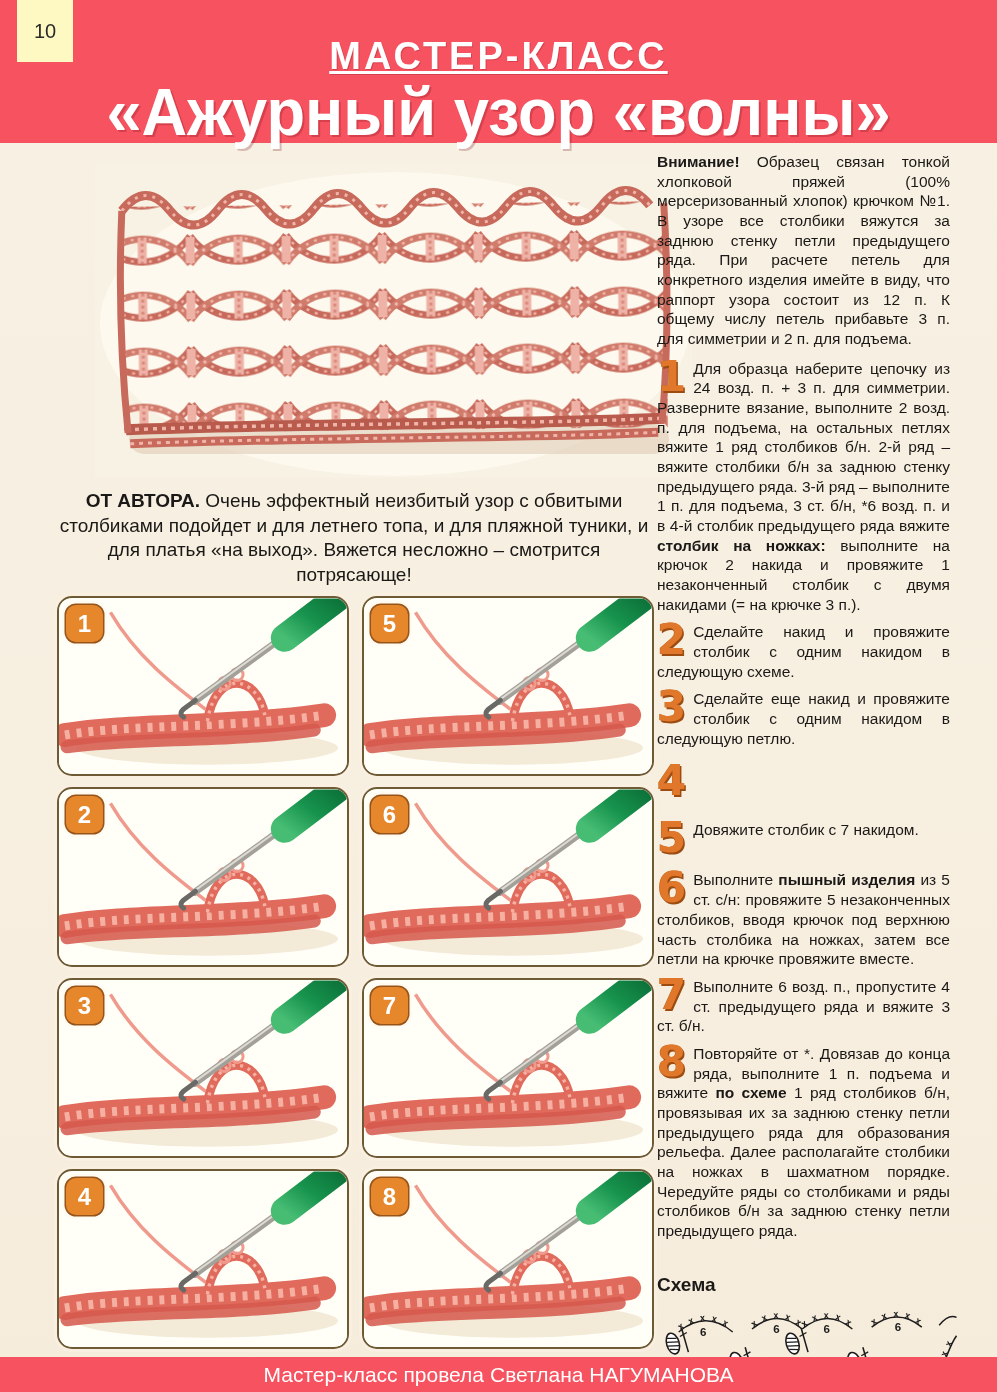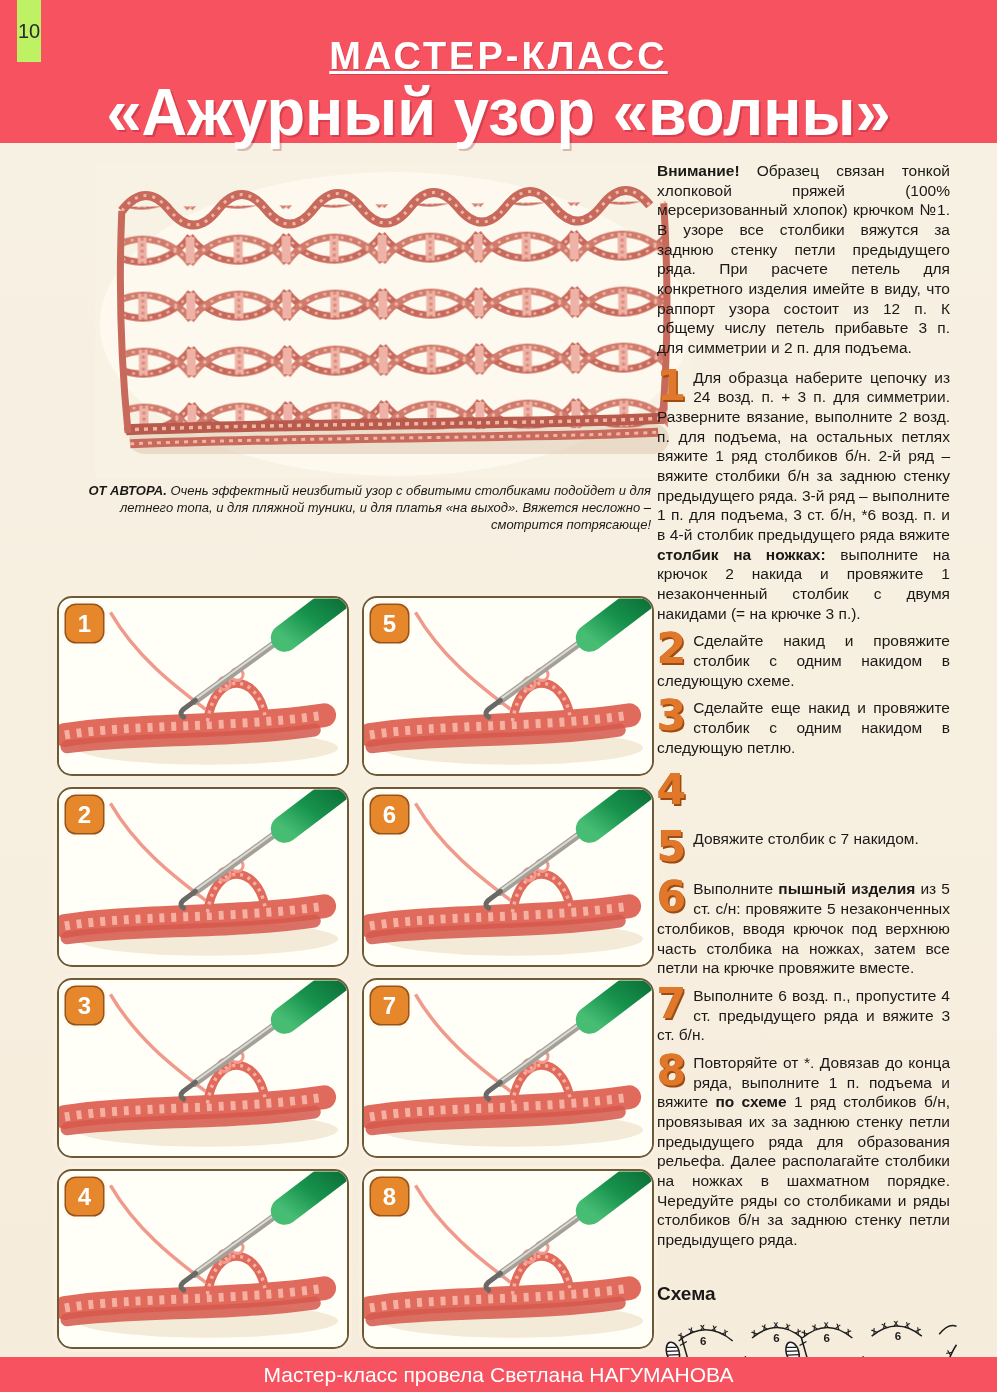--- a/index.html
+++ b/index.html
@@ -6,48 +6,48 @@
   body{
     width:997px;height:1392px;position:relative;overflow:hidden;
     background:#f6efe1;
     font-family:"Liberation Sans",sans-serif;
     color:#1b1917;
   }
   .page{position:absolute;inset:0;background:linear-gradient(180deg,#f7f1e4 0%,#f7efe0 55%,#f6ecdc 100%);}
 
   
   .banner{position:absolute;top:0;left:0;right:0;height:143px;background:#f6525f;text-align:center;color:#fff;}
-  .page-tab{position:absolute;left:17px;top:0;width:24px;height:62px;background:#bef264;color:#2a2a2a;
+  .page-tab{position:absolute;left:17px;top:0;width:56px;height:62px;background:#fef9c3;color:#2a2a2a;
     display:flex;align-items:center;justify-content:center;font-size:20px;font-weight:500;}
   .kicker{padding-top:35px;font-size:38px;font-weight:bold;letter-spacing:3px;
     text-shadow:1px 1px 0 rgba(120,10,20,.25);text-decoration:underline;}
   .main-title{font-size:62px;font-weight:bold;line-height:1.02;letter-spacing:0;
     transform:scale(1.02,1.08);transform-origin:center top;
     text-shadow:2px 2px 0 rgba(120,10,20,.25);}
 
   
   .main-photo{position:absolute;left:55px;top:148px;width:597px;height:314px;}
   .main-photo svg{display:block;width:100%;height:100%;}
 
-  .author-note{position:absolute;left:57px;top:470px;width:594px;font-size:13px;line-height:1.3;text-align:right;font-style:italic;}
+  .author-note{position:absolute;left:57px;top:470px;width:594px;font-size:19px;line-height:1.3;text-align:center;}
   .author-note b{font-weight:bold;}
 
   .photo-grid{position:absolute;left:57px;top:596px;width:596px;display:flex;gap:13px;}
   .photo-col{display:flex;flex-direction:column;gap:11px;}
   figure.photo{position:relative;margin:0;width:288px;height:176px;background:#fffef7;
     border:2px solid #6f5a36;border-radius:15px;overflow:hidden;
     box-shadow:0 0 0 3px rgba(248,240,225,.9);}
   figure.photo svg{display:block;width:100%;height:100%;}
   .badge{position:absolute;top:7px;left:7px;width:37px;height:37px;background:#e6872c;border-radius:10px;
     color:#fff;font-size:24px;font-weight:bold;display:flex;align-items:center;justify-content:center;
     box-shadow:0 0 0 1.5px #96541a, 0 0 0 4px rgba(255,250,240,.85);}
 
   
   .right-col{position:absolute;left:657px;top:149px;width:293px;font-size:15.5px;line-height:1.27;text-align:justify;}
-  .attention{margin:12px 0 10px 0;}
+  .attention{margin:3px 0 10px 0;}
   .attention b{font-weight:bold;}
   .step{margin:8px 0 0 0;min-height:42px;}
   .step.gap{margin-top:15px;}
   .step .num{
     float:left;font-family:"DejaVu Sans",sans-serif;font-size:42px;line-height:34px;font-weight:bold;
     color:#e0772b;margin:1px 7px 0 0;
     text-shadow:1.5px 1.5px 0 #9c4c10, -0.5px -0.5px 0 #b86a1e;
   }
   .schema-head{margin-top:32px;font-size:19px;font-weight:bold;text-align:left;}
   .schema-chart{margin-top:6px;width:300px;height:137px;}

